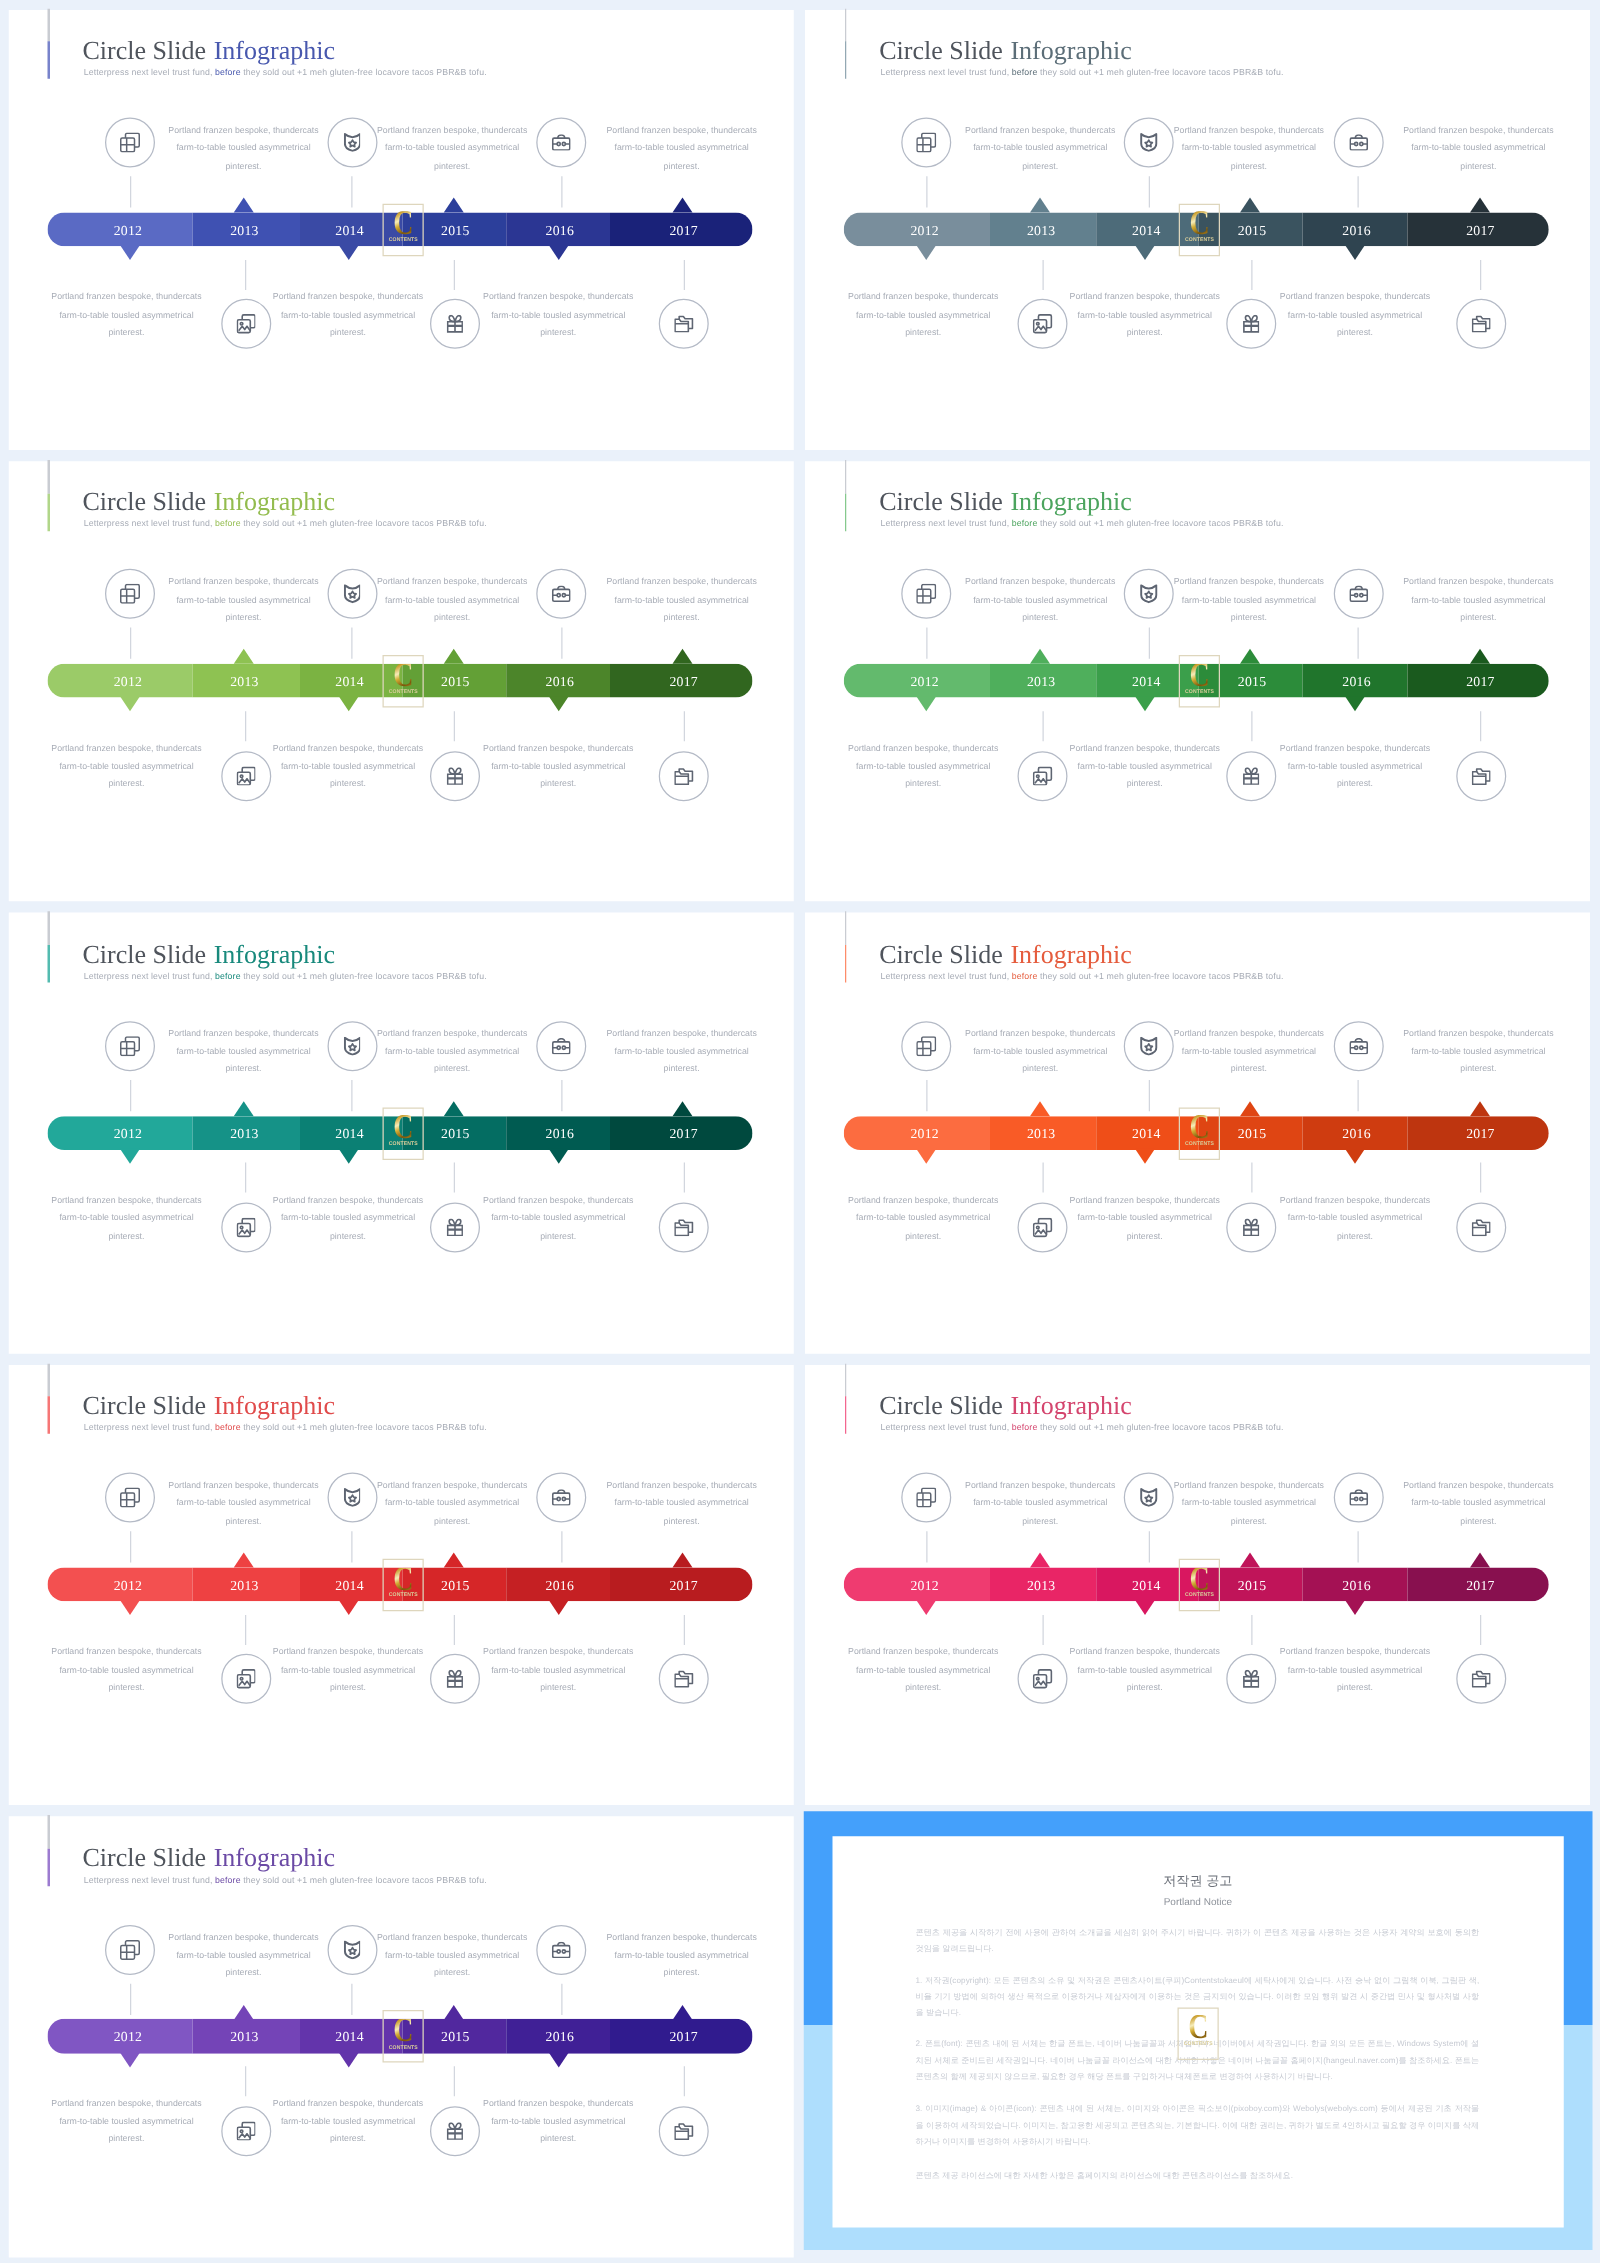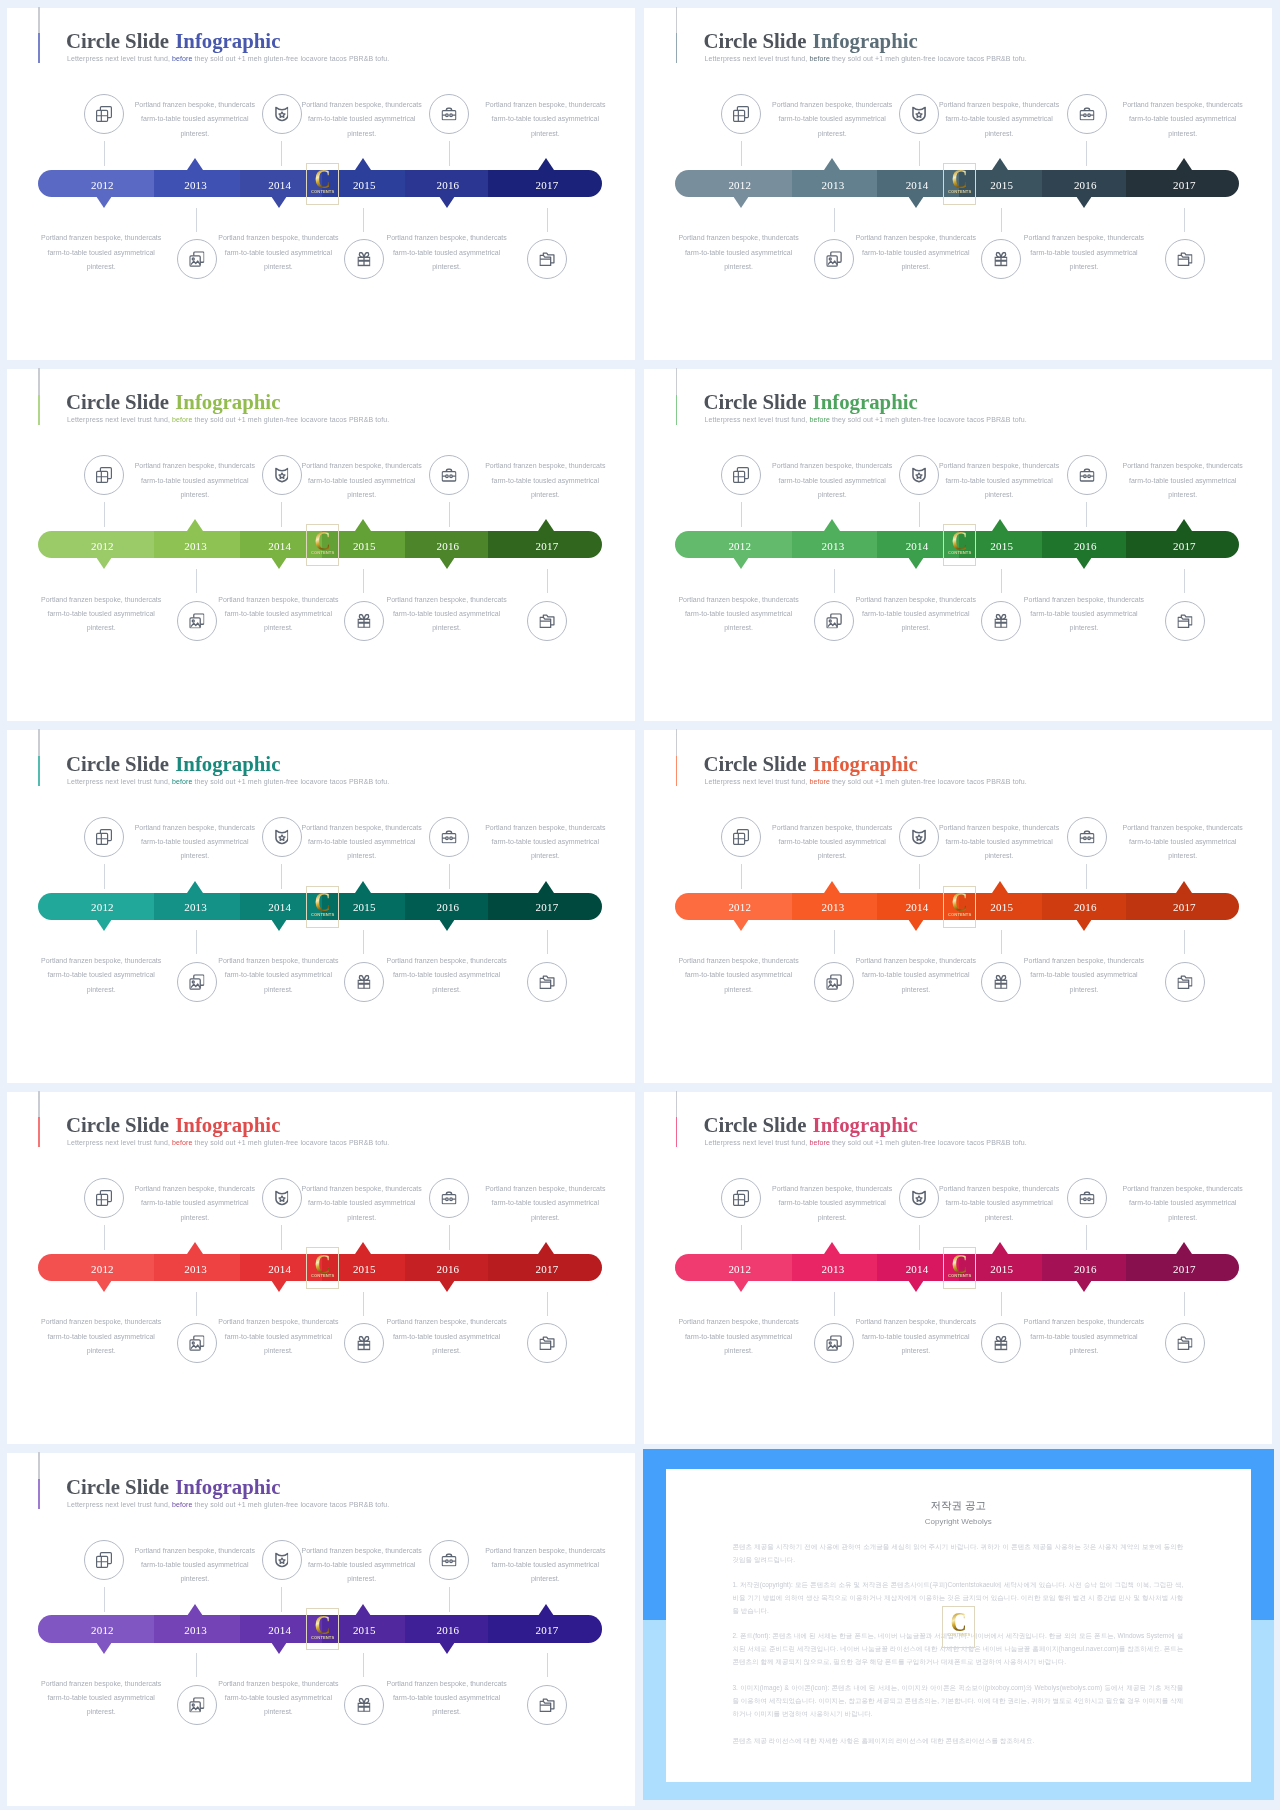--- a/index.html
+++ b/index.html
@@ -9,21 +9,21 @@
   #sheet{position:relative;width:1280px;height:1810px;}
 
   .slide{position:absolute;width:640px;height:361px;overflow:hidden;}
   .slide .paper{position:absolute;left:6.5px;top:7.5px;width:628.5px;height:352.5px;background:#fff;}
 
   
   .accent-bar{position:absolute;left:38.2px;top:6.5px;width:1.4px;height:56.7px;}
   .accent-bar .top{height:26.7px;background:#c9ccd2;}
   .accent-bar .bot{height:30px;opacity:.78;}
   .title{position:absolute;left:66px;top:31px;font-family:"Liberation Serif",serif;
-         font-size:20.8px;line-height:20px;font-weight:700;color:#4f545c;white-space:nowrap;}
+         font-size:20.8px;line-height:20px;font-weight:400;color:#4f545c;white-space:nowrap;}
   .title .hl{margin-left:1px;}
   .subtitle{position:absolute;left:67px;top:54px;font-size:7px;line-height:9px;color:#a7acb6;
             white-space:nowrap;letter-spacing:.1px;}
 
   
   .bar{position:absolute;left:38px;top:169.8px;width:564px;height:27.2px;border-radius:13.6px;
        overflow:hidden;display:flex;}
   .seg{height:100%;}
   .yr{position:absolute;top:178.5px;width:80px;margin-left:-40px;text-align:center;
       font-family:"Liberation Serif",serif;font-size:11px;line-height:13px;color:#ffffff;
@@ -1215,21 +1215,21 @@
         <div class="c">C</div>
         <div class="t">CONTENTS</div>
       </div>
     </div>
     <div class="cslide" style="left:640px;top:1440px">
       <div class="cframe-top"></div>
       <div class="cframe-bot"></div>
       <div class="cwin">
         <div class="ct" style="top:30px">
           <div class="k">저작권 공고</div>
-          <div class="e">Copyright Webolys</div>
+          <div class="e">Portland Notice</div>
         </div>
         <div class="cp" style="left:66.6px;top:71.40000000000009px;width:451px">콘텐츠 제공을 시작하기 전에 사용에 관하여 소개글을 세심히 읽어 주시기 바랍니다. 귀하가 이 콘텐츠 제공을 사용하는 것은 사용자 계약의 보호에 동의한 것임을 알려드립니다.</div>
         <div class="cp" style="left:66.6px;top:109.20000000000005px;width:451px">1. 저작권(copyright): 모든 콘텐츠의 소유 및 저작권은 콘텐츠사이트(쿠피)Contentstokaeul에 세탁사에게 있습니다. 사전 승낙 없이 그림책 이북, 그림판 색, 비율 기기 방법에 의하여 생산 목적으로 이용하거나 제삼자에게 이용하는 것은 금지되어 있습니다. 이러한 모임 행위 발견 시 중간법 민사 및 형사처벌 사항을 받습니다.</div>
         <div class="cp" style="left:66.6px;top:160.4000000000001px;width:451px">2. 폰트(font): 콘텐츠 내에 된 서체는 한글 폰트는, 네이버 나눔글꼴과 서체입니다. 네이버에서 세작권입니다. 한글 외의 모든 폰트는, Windows System에 설치된 서체로 준비드린 세작권입니다. 네이버 나눔글꼴 라이선스에 대한 사세한 사항은 네이버 나눔글꼴 홈페이지(hangeul.naver.com)를 참조하세요. 폰트는 콘텐츠의 함께 제공되지 않으므로, 필요한 경우 해당 폰트를 구입하거나 대체폰트로 변경하여 사용하시기 바랍니다.</div>
         <div class="cp" style="left:66.6px;top:212.4000000000001px;width:451px">3. 이미지(image) &amp; 아이콘(icon): 콘텐츠 내에 된 서체는, 이미지와 아이콘은 픽소보이(pixoboy.com)와 Webolys(webolys.com) 등에서 제공된 기초 저작물을 이용하여 세작되었습니다. 이미지는, 참고용한 세공되고 콘텐츠의는, 기본합니다. 이에 대한 권리는, 귀하가 별도로 4인하시고 필요할 경우 이미지를 삭제하거나 이미지를 변경하여 사용하시기 바랍니다.</div>
         <div class="cp" style="left:66.6px;top:265.4000000000001px;width:451px">콘텐츠 제공 라이선스에 대한 자세한 사항은 홈페이지의 라이선스에 대한 콘텐츠라이선스를 참조하세요.</div>
       </div>
       <div class="wm" style="left:302px;top:165.70000000000005px">
         <div class="c">C</div>
         <div class="t">CONTENTS</div>

